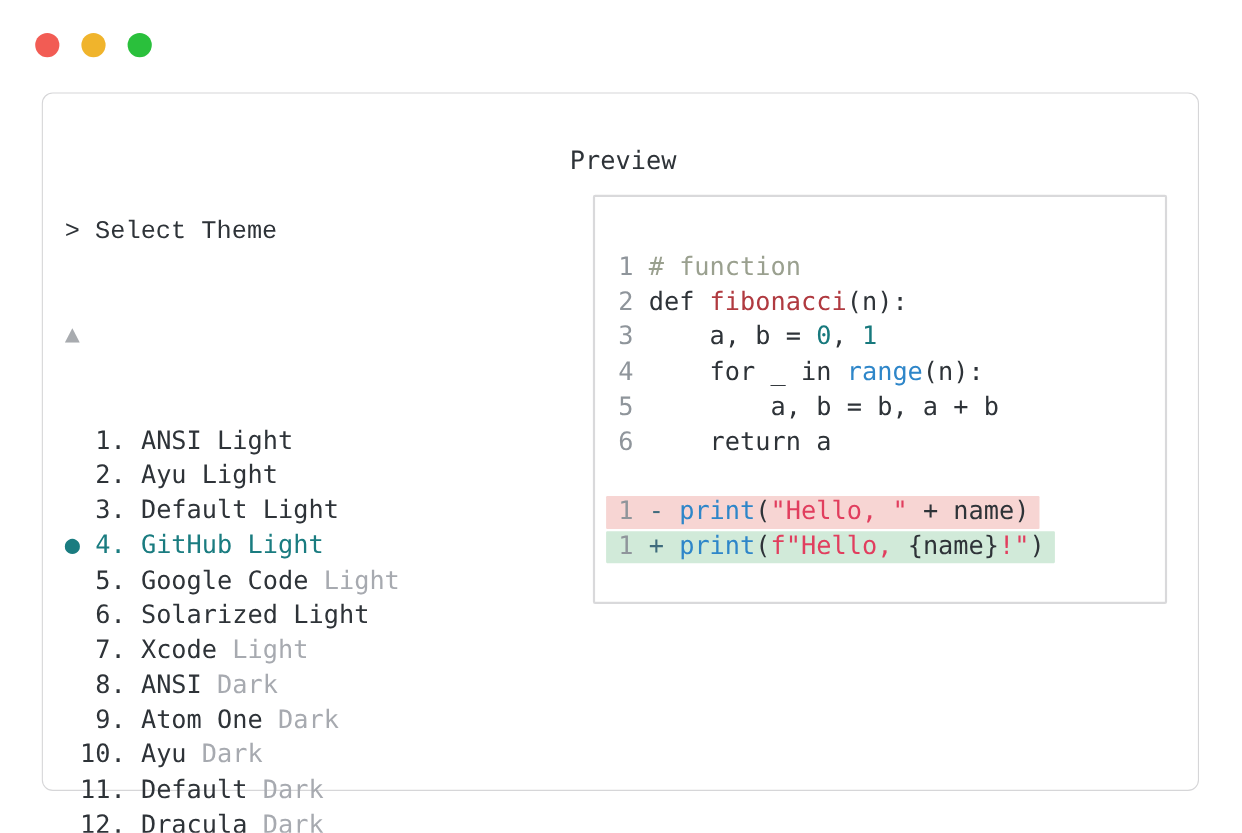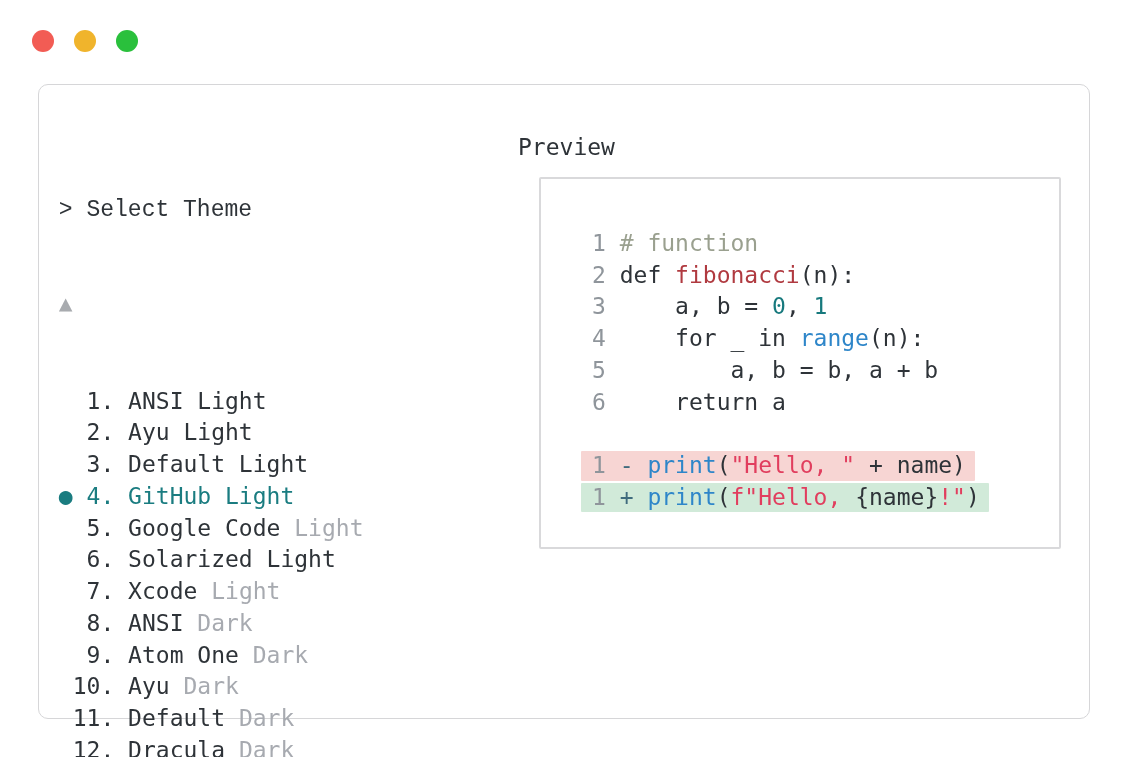--- a/index.html
+++ b/index.html
@@ -29,21 +29,21 @@
   .c-text{color:var(--c-text,#2e3338);}
   .arrow-up{color:var(--c-arrow_up,#a8abaf);}
 
   .preview-label{
     position:absolute;left:479px;top:47px;
     font-size:23px;line-height:31.72px;color:var(--c-text,#2e3338);white-space:pre;
   }
   .preview-box{
     position:absolute;left:500px;top:92px;width:522px;height:372px;
     border:2px solid var(--c-preview_border,#d9d9db);border-radius:2px;
-    box-sizing:border-box;background:#ffffff;overflow:hidden;padding-left:30px;
+    box-sizing:border-box;background:#ffffff;overflow:hidden;
   }
   .code{
     padding:49px 0 0 21px;font-size:23px;line-height:31.72px;white-space:pre;
     color:var(--c-default,#2e3338);
   }
   .diff-pill{
     display:inline-block;line-height:29.5px;
     padding:0 9px 0 11px;margin-left:-11px;border-radius:1px;
   }
 </style>

